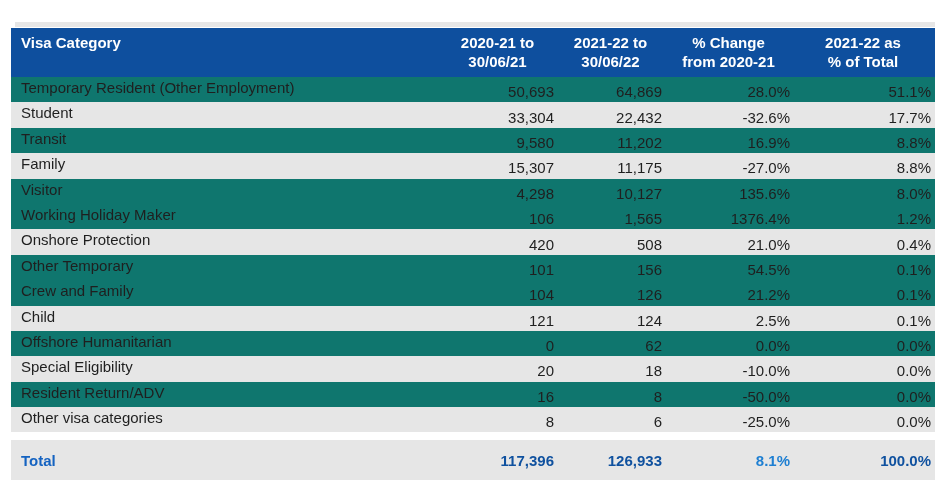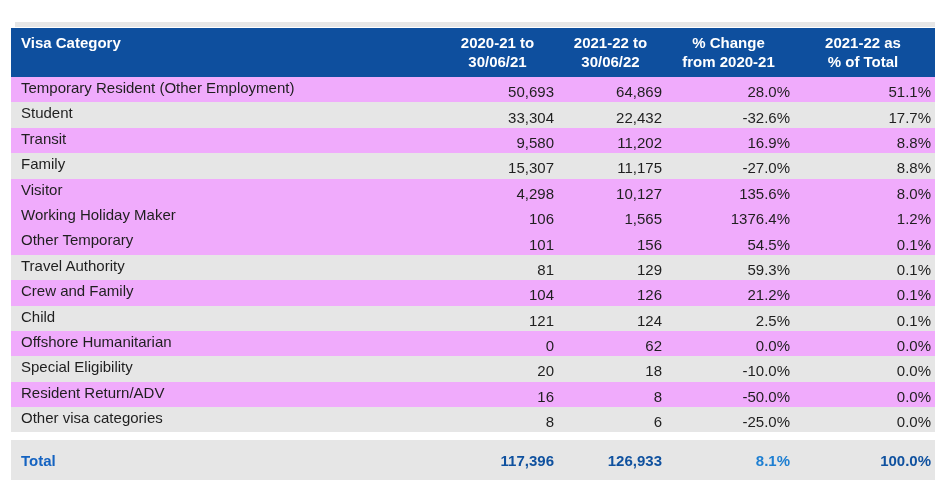--- a/index.html
+++ b/index.html
@@ -34,21 +34,21 @@
     color: var(--header_text, #ffffff);
     font-size: 15px;
     font-weight: bold;
     vertical-align: top;
     padding-top: 5px;
     line-height: 19px;
   }
   thead th.cat { text-align: left; padding-left: 10px; }
   thead th.num { text-align: center; padding-right: 4px; }
 
-  tbody tr { height: 25.4px; background: #f0abfc; }
+  tbody tr { height: 25.4px; background: #0f766e; }
   tbody tr.striped { background: var(--stripe, #e6e6e6); }
 
   tbody td {
     font-size: 15px;
     color: var(--body_text, #1f1f1f);
     white-space: nowrap;
     overflow: hidden;
   }
   tbody td.cat {
     text-align: left;
@@ -158,32 +158,32 @@
     <td class="num">135.6%</td>
     <td class="num">8.0%</td>
   </tr>
         <tr>
     <td class="cat">Working Holiday Maker</td>
     <td class="num">106</td>
     <td class="num">1,565</td>
     <td class="num">1376.4%</td>
     <td class="num">1.2%</td>
   </tr>
+        <tr class="striped">
+    <td class="cat">Onshore Protection</td>
+    <td class="num">420</td>
+    <td class="num">508</td>
+    <td class="num">21.0%</td>
+    <td class="num">0.4%</td>
+  </tr>
         <tr>
     <td class="cat">Other Temporary</td>
     <td class="num">101</td>
     <td class="num">156</td>
     <td class="num">54.5%</td>
-    <td class="num">0.1%</td>
-  </tr>
-        <tr class="striped">
-    <td class="cat">Travel Authority</td>
-    <td class="num">81</td>
-    <td class="num">129</td>
-    <td class="num">59.3%</td>
     <td class="num">0.1%</td>
   </tr>
         <tr>
     <td class="cat">Crew and Family</td>
     <td class="num">104</td>
     <td class="num">126</td>
     <td class="num">21.2%</td>
     <td class="num">0.1%</td>
   </tr>
         <tr class="striped">

